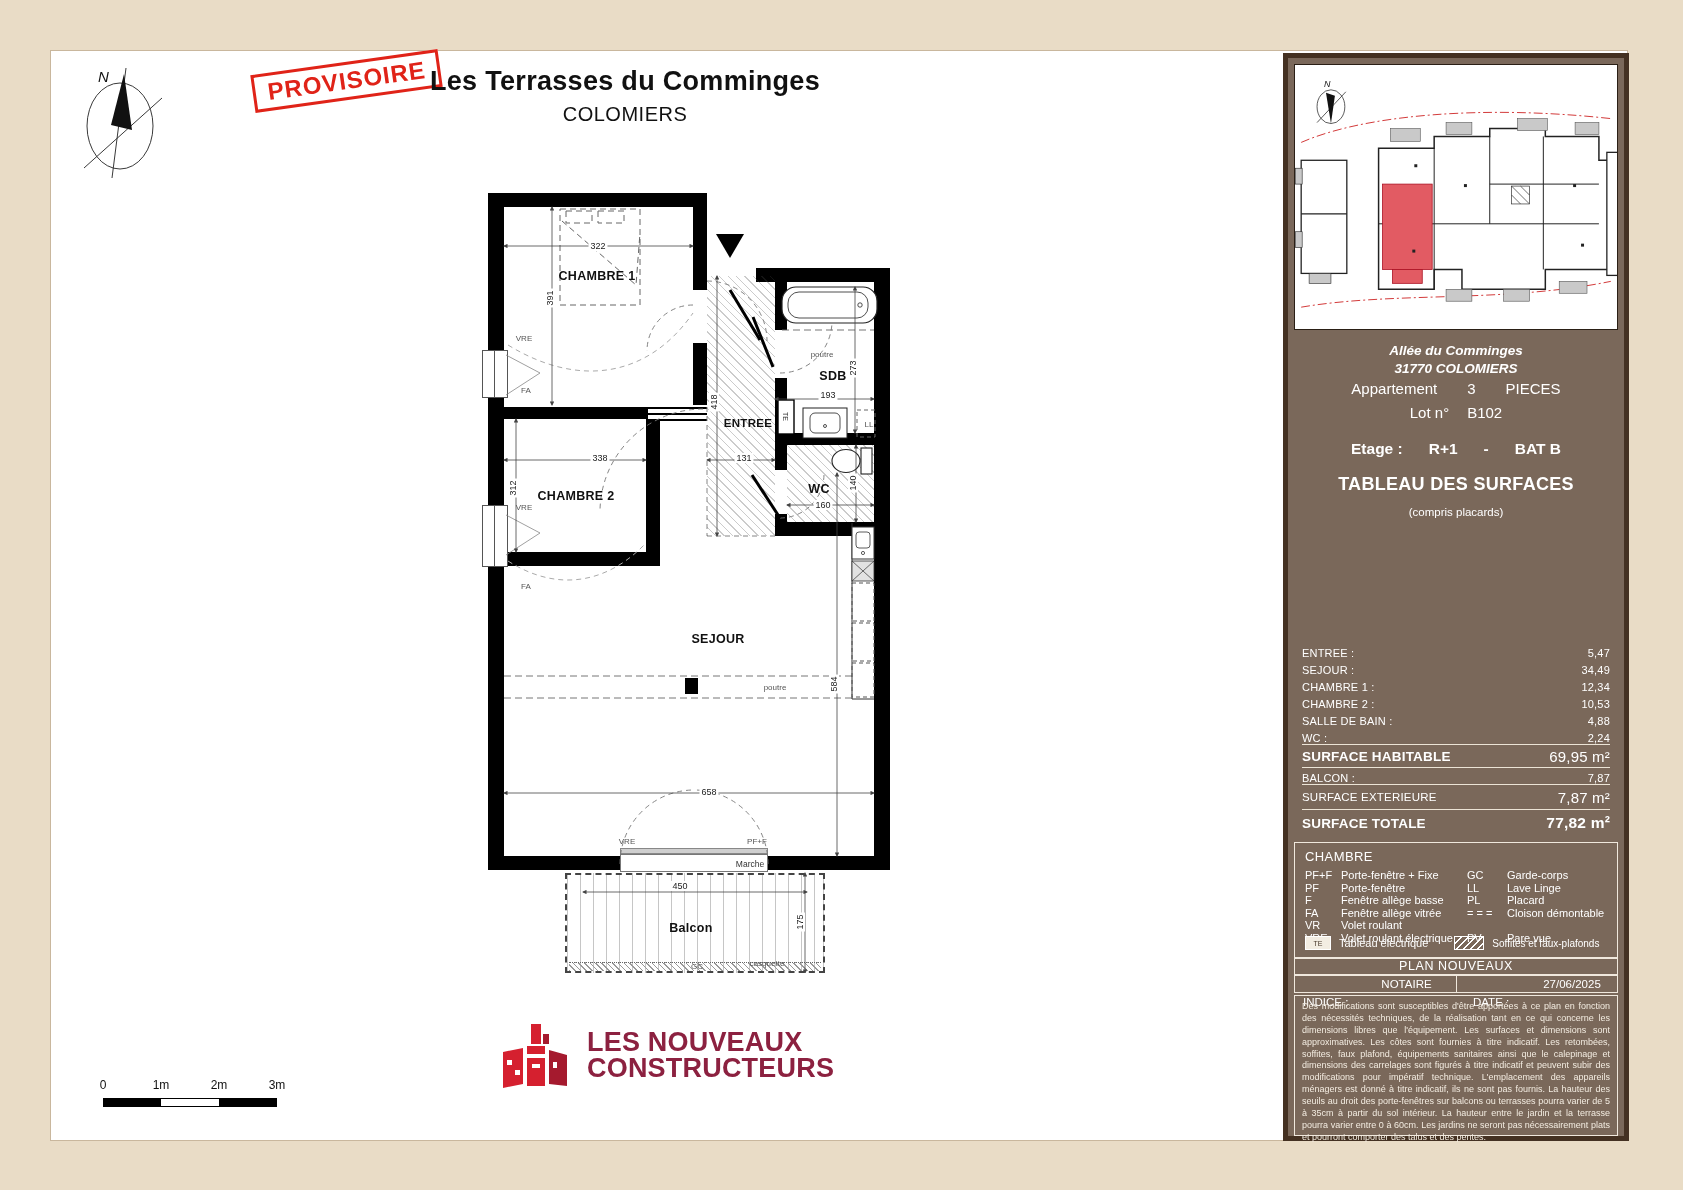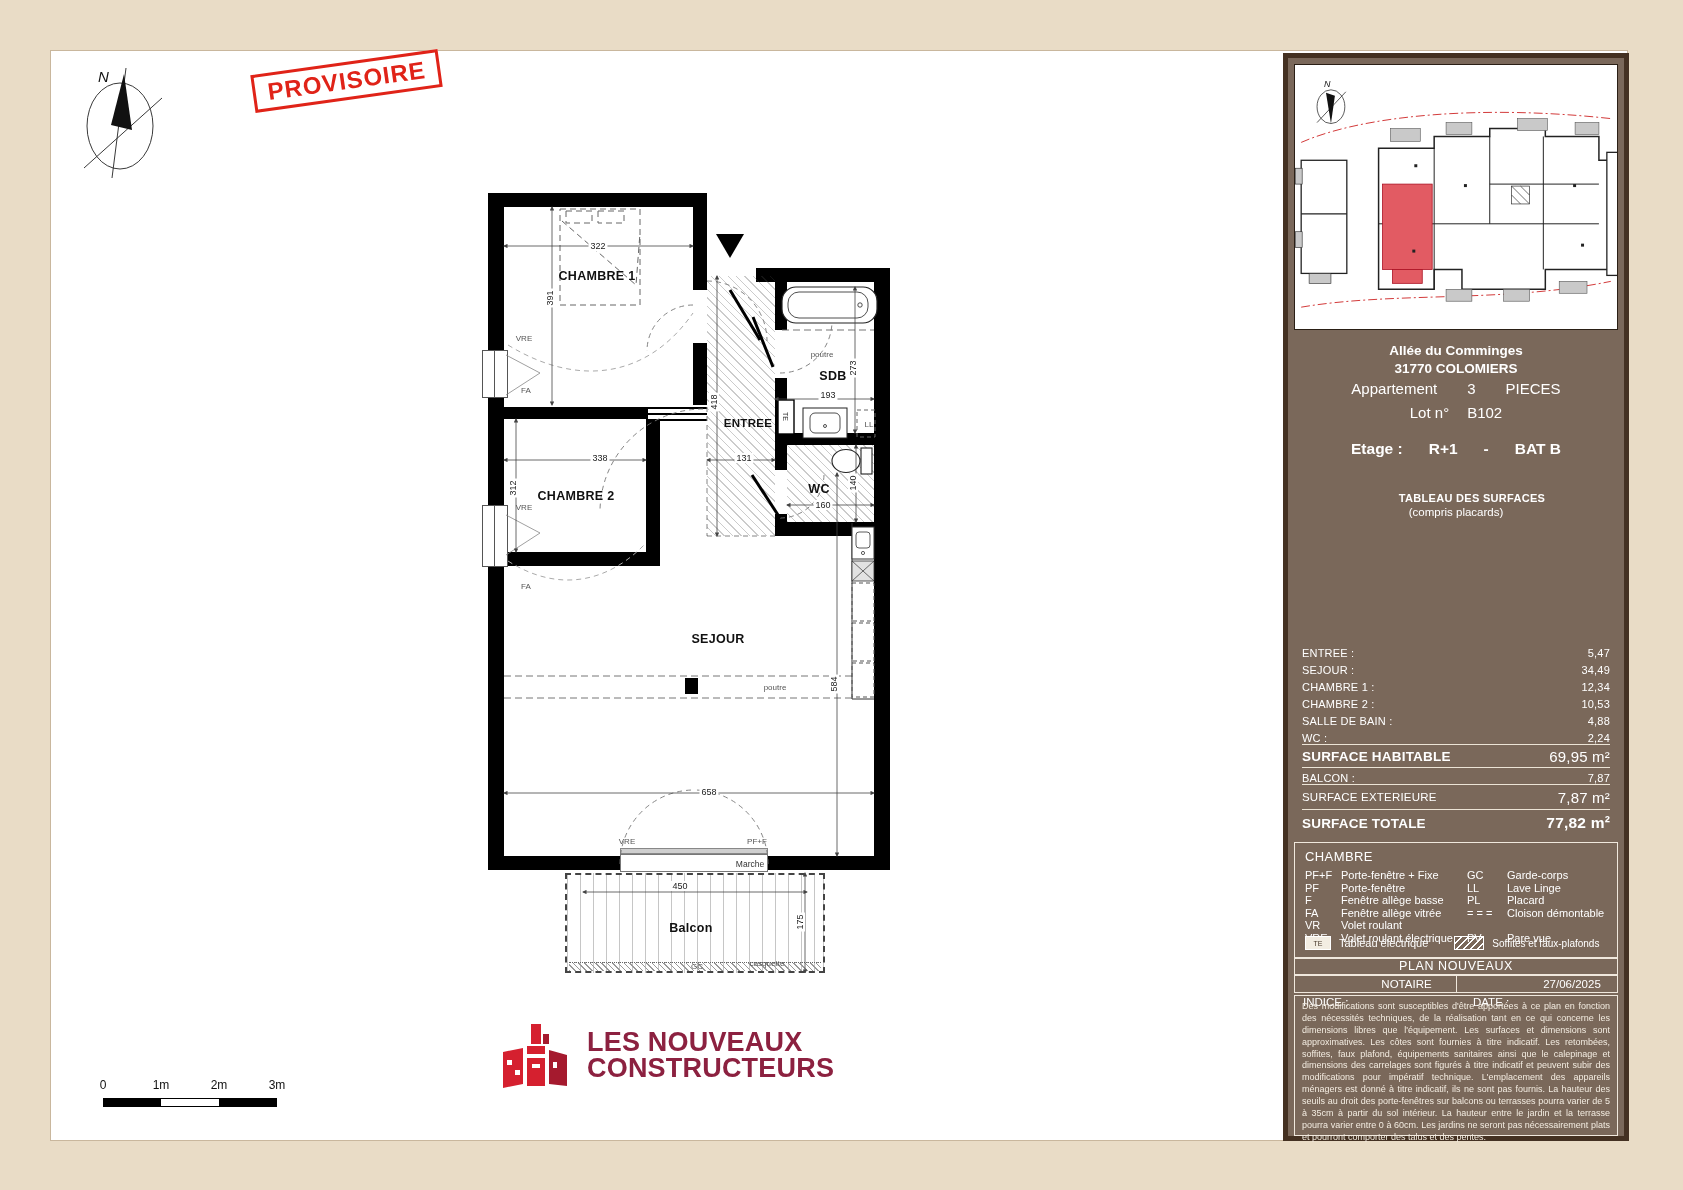--- a/index.html
+++ b/index.html
@@ -29,25 +29,25 @@
              background:repeating-linear-gradient(90deg, #c6c6c6 0 1px, transparent 1px 13px); }
   .balcony .edge { position:absolute; left:2px; right:2px; bottom:0; height:9px;
              background:repeating-linear-gradient(45deg, #9a9a9a 0 1px, transparent 1px 4px); border-top:1px dotted #666; }
   .step { position:absolute; background:#fff; border:1px solid #777; }
   .sill { position:absolute; background:#cfcfcf; border:1px solid #888; }
 
   
   .sidebar { position:absolute; left:1283px; top:53px; width:346px; height:1088px; background:#7a685a; border:5px solid #443122; color:#fff; }
   .sb-abs { position:absolute; }
   .siteplan { left:6px; top:6px; width:324px; height:266px; background:#fff; border:1px solid #2a1f15; }
-  .addr { left:0; top:284px; width:100%; text-align:center; font-weight:bold; font-size:13.5px; line-height:1.3; }
+  .addr { left:0; top:284px; width:100%; text-align:center; font-weight:bold; font-size:13.5px; line-height:1.3;font-style:italic; }
   .aptline { left:0; top:322px; width:100%; display:flex; justify-content:center; gap:30px; font-size:15px; }
   .lotline { left:0; top:346px; width:100%; display:flex; justify-content:center; gap:18px; font-size:15px; }
   .etageline { left:0; top:382px; width:100%; display:flex; justify-content:center; gap:26px; font-size:15.5px; font-weight:bold; }
-  .surftitle { left:0; top:434px; width:100%; text-align:center; font-size:11px; font-weight:bold; letter-spacing:.3px;margin-left:16px; }
+  .surftitle { left:0; top:416px; width:100%; text-align:center; font-size:18px; font-weight:bold; letter-spacing:.3px; }
   .surfsub { left:0; top:448px; width:100%; text-align:center; font-size:11.5px; }
   .surftable { left:14px; top:584px; width:308px; font-size:11px; letter-spacing:.2px; }
   .srow { display:flex; justify-content:space-between; height:17px; align-items:flex-end; }
   .hline { border-top:1px solid #ece4d6; }
   .srow-big { display:flex; justify-content:space-between; align-items:center; height:22px; }
   .srow-big .lab { font-size:13.5px; font-weight:bold; }
   .srow-big .val { font-size:15px; }
   .srow-tot .lab { font-size:13.5px; font-weight:bold; }
   .srow-tot .val { font-size:15.5px; font-weight:bold; }
   .legendbox { left:6px; top:784px; width:324px; height:116px; border:1px solid #f0e8dd; font-size:11px; }
@@ -87,20 +87,24 @@
 
   <svg style="position:absolute;left:72px;top:62px;" width="96" height="118" viewBox="0 0 96 118">
     <ellipse cx="48" cy="64" rx="33" ry="43" fill="none" stroke="#222" stroke-width="0.9"></ellipse>
     <line x1="12" y1="106" x2="90" y2="36" stroke="#222" stroke-width="0.9"></line>
     <line x1="54" y1="6" x2="40" y2="116" stroke="#222" stroke-width="0.9"></line>
     <polygon points="52,12 60,68 39,63" fill="#111"></polygon>
     <text x="26" y="20" font-size="15" font-style="italic" fill="#111">N</text>
   </svg>
 
   <div class="stamp">PROVISOIRE</div>
+  <div class="title-block">
+    <div class="t1">Les Terrasses du Comminges</div>
+    <div class="t2">COLOMIERS</div>
+  </div>
 
   <div class="wall" style="left:488px;top:193px;width:219px;height:14px"></div>
   <div class="wall" style="left:488px;top:193px;width:16px;height:157px"></div>
   <div class="wall" style="left:488px;top:398px;width:16px;height:107px"></div>
   <div class="wall" style="left:488px;top:567px;width:16px;height:303px"></div>
   <div class="wall" style="left:693px;top:193px;width:14px;height:97px"></div>
   <div class="wall" style="left:693px;top:343px;width:14px;height:76px"></div>
   <div class="wall" style="left:488px;top:407px;width:163px;height:12px"></div>
   <div class="slider" style="left:648px;top:405px;width:59px;height:16px"></div>
   <div class="wall" style="left:646px;top:419px;width:14px;height:147px"></div>

